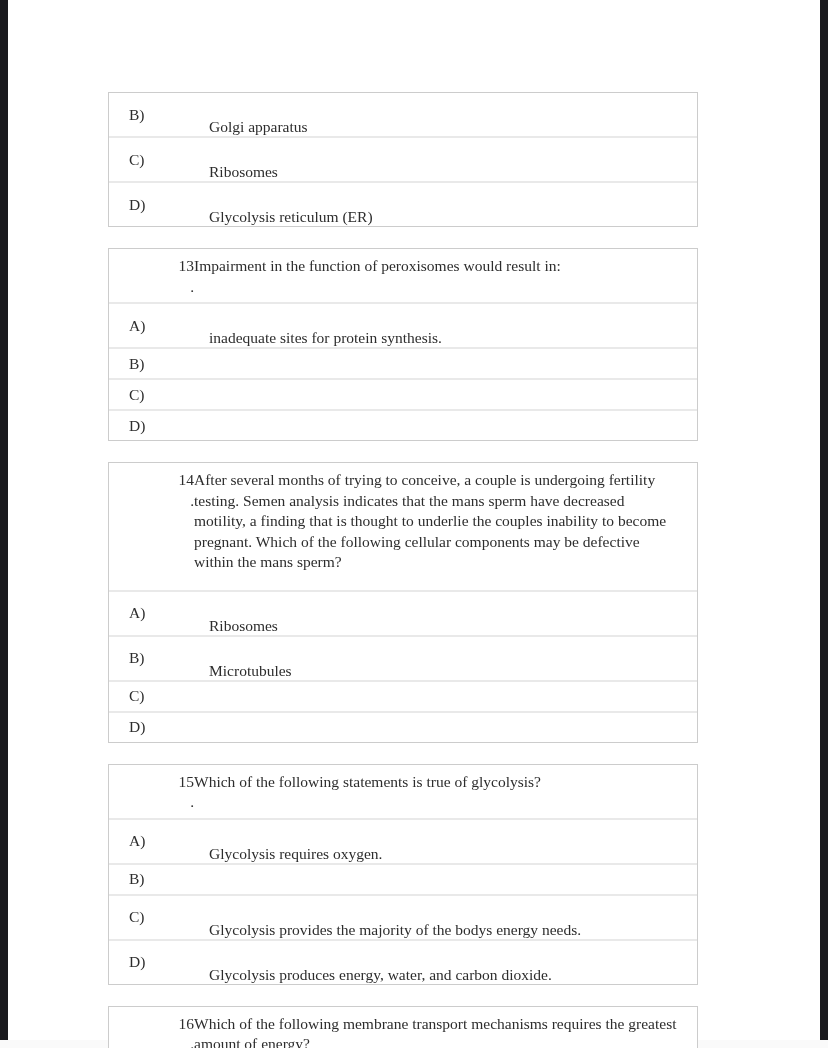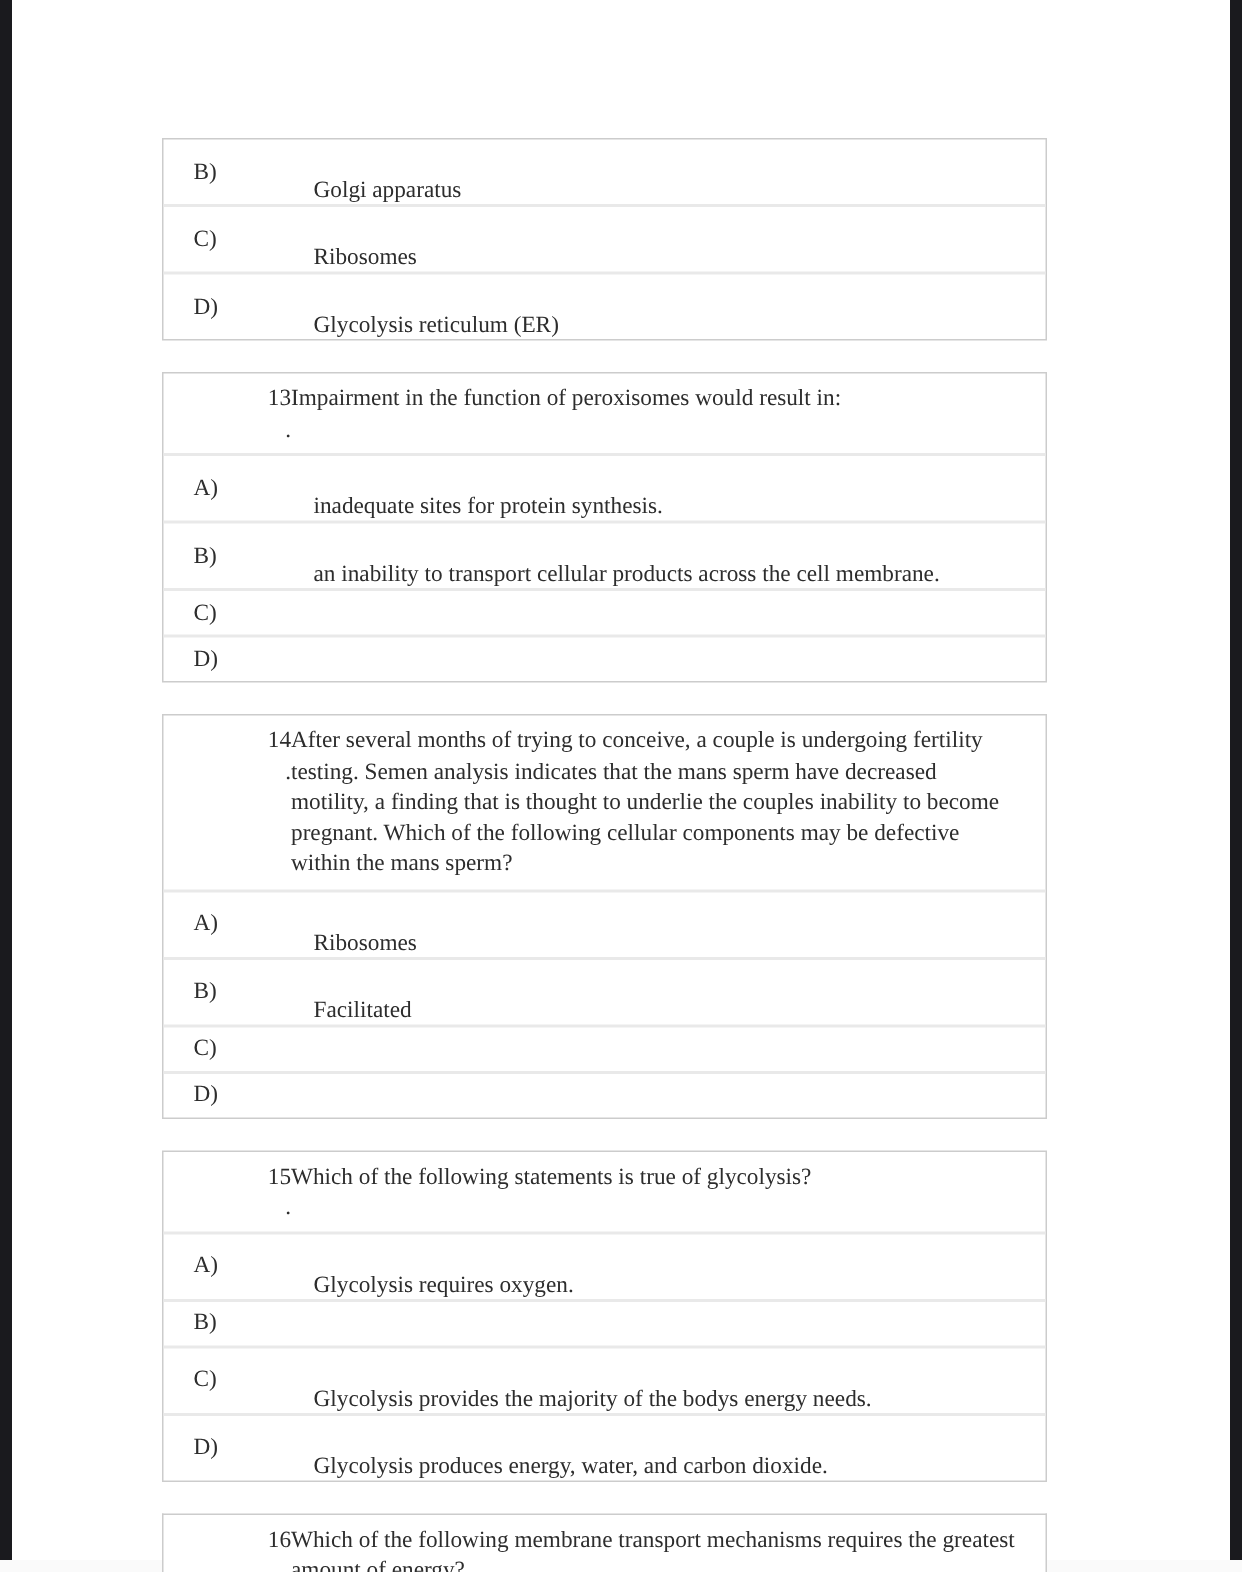--- a/index.html
+++ b/index.html
@@ -37,21 +37,21 @@
   .row + .row { border-top: 2px solid #e9e9e9; }
   .question-row { line-height: 20.5px; }
   .num-cell {
     width: 85px; flex-shrink: 0; box-sizing: border-box;
     padding: 7px 0 5px 20px;
     text-align: right;
   }
   .num-cell .dot { display: block; padding-left: 13px; }
   .q-cell {
     flex: 1;
-    padding: 7px 18px 6px 0;
+    padding: 7px 18px 17px 0;
   }
   .option-row {
     min-height: 29px;
     align-items: center;
   }
   .letter-cell {
     width: 85px; flex-shrink: 0; box-sizing: border-box;
     padding-left: 20px;
   }
   .opt-cell {
@@ -91,21 +91,20 @@
         <span class="dot">.</span>
       </div>
       <div class="q-cell">Impairment in the function of peroxisomes would result in:</div>
     </div>
     <div class="row option-row">
       <div class="letter-cell">A)</div>
       <div class="opt-cell">inadequate sites for protein synthesis.</div>
     </div>
     <div class="row option-row">
       <div class="letter-cell">B)</div>
-      <div class="opt-cell">an inability to transport cellular products across the cell membrane.</div>
     </div>
     <div class="row option-row">
       <div class="letter-cell">C)</div>
     </div>
     <div class="row option-row">
       <div class="letter-cell">D)</div>
     </div>
   </div>
 
   <div class="qtable">
@@ -115,21 +114,21 @@
         <span class="dot">.</span>
       </div>
       <div class="q-cell">After several months of trying to conceive, a couple is undergoing fertility testing. Semen analysis indicates that the mans sperm have decreased motility, a finding that is thought to underlie the couples inability to become pregnant. Which of the following cellular components may be defective within the mans sperm?</div>
     </div>
     <div class="row option-row">
       <div class="letter-cell">A)</div>
       <div class="opt-cell">Ribosomes</div>
     </div>
     <div class="row option-row">
       <div class="letter-cell">B)</div>
-      <div class="opt-cell">Facilitated</div>
+      <div class="opt-cell">Microtubules</div>
     </div>
     <div class="row option-row">
       <div class="letter-cell">C)</div>
     </div>
     <div class="row option-row">
       <div class="letter-cell">D)</div>
     </div>
   </div>
 
   <div class="qtable">

